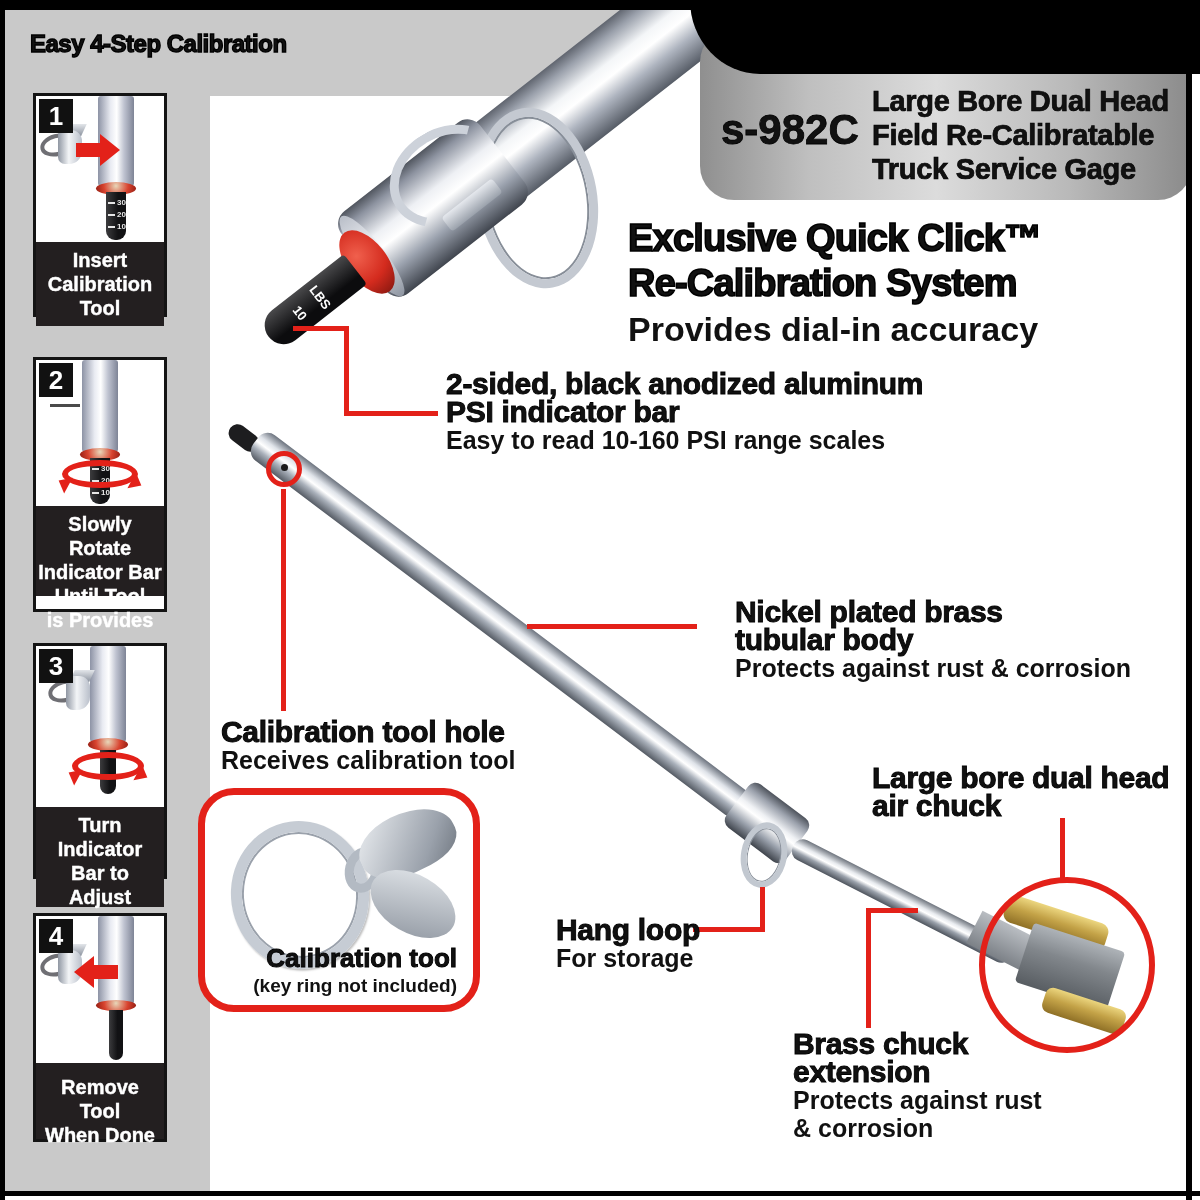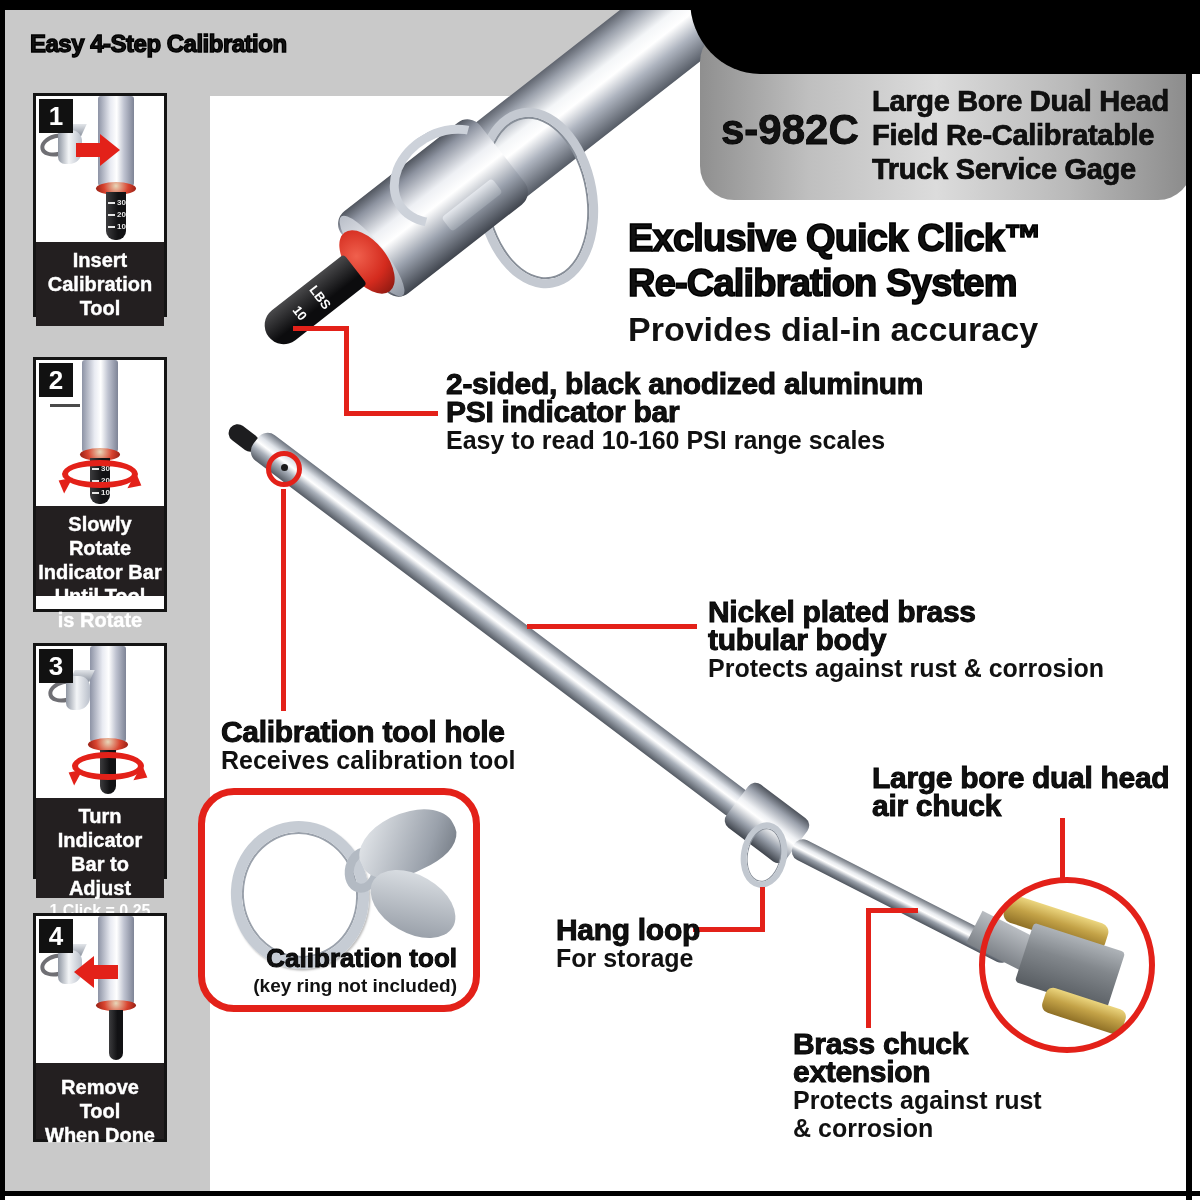--- a/index.html
+++ b/index.html
@@ -202,41 +202,41 @@
       </div>
       <div class="rot">
         <div class="rh rh1"></div>
           <div class="rh rh2"></div>
       </div>
     </div>
     <div class="caption" style="height:90px;box-sizing:border-box;">
       <div class="cl">Slowly Rotate</div>
       <div class="cl">Indicator Bar</div>
       <div class="cl">Until Tool</div>
-      <div class="cl">is Rotate</div>
+      <div class="cl">is Provides</div>
     </div>
   </div>
 
   <div class="step" style="top:643px;height:236px;">
     <div class="stepimg st3" style="height:152px;">
       <div class="badge">3</div>
       <div class="tube"></div>
       <div class="clip">
         <div class="clip-hook"></div>
           <div class="clip-flag"></div>
           <div class="clip-body"></div>
       </div>
       <div class="collar"></div>
       <div class="bar"></div>
       <div class="rot">
         <div class="rh rh1"></div>
           <div class="rh rh2"></div>
       </div>
     </div>
-    <div class="caption" style="height:100px;box-sizing:border-box;">
+    <div class="caption" style="height:100px;box-sizing:border-box;margin-top:9px;">
       <div class="cl">Turn Indicator</div>
       <div class="cl">Bar to Adjust</div>
       <div class="cnote">1 Click = 0.25 PSI</div>
     </div>
   </div>
 
   <div class="step" style="top:913px;height:229px;">
     <div class="stepimg st4" style="height:147px;">
       <div class="badge">4</div>
       <div class="tube"></div>
@@ -307,21 +307,21 @@
     <div class="h1">Exclusive Quick Click™</div>
     <div class="h1">Re-Calibration System</div>
     <div class="h2">Provides dial-in accuracy</div>
   </div>
 
   <div class="co" style="left:446px;top:370px;">
     <div class="t">2-sided, black anodized aluminum</div>
     <div class="t">PSI indicator bar</div>
     <div class="d">Easy to read 10-160 PSI range scales</div>
   </div>
-  <div class="co" style="left:708px;top:598px;">
+  <div class="co" style="left:735px;top:598px;">
     <div class="t">Nickel plated brass</div>
     <div class="t">tubular body</div>
     <div class="d">Protects against rust &amp; corrosion</div>
   </div>
   <div class="co" style="left:221px;top:718px;">
     <div class="t">Calibration tool hole</div>
     <div class="d">Receives calibration tool</div>
   </div>
   <div class="co" style="left:556px;top:916px;">
     <div class="t">Hang loop</div>

